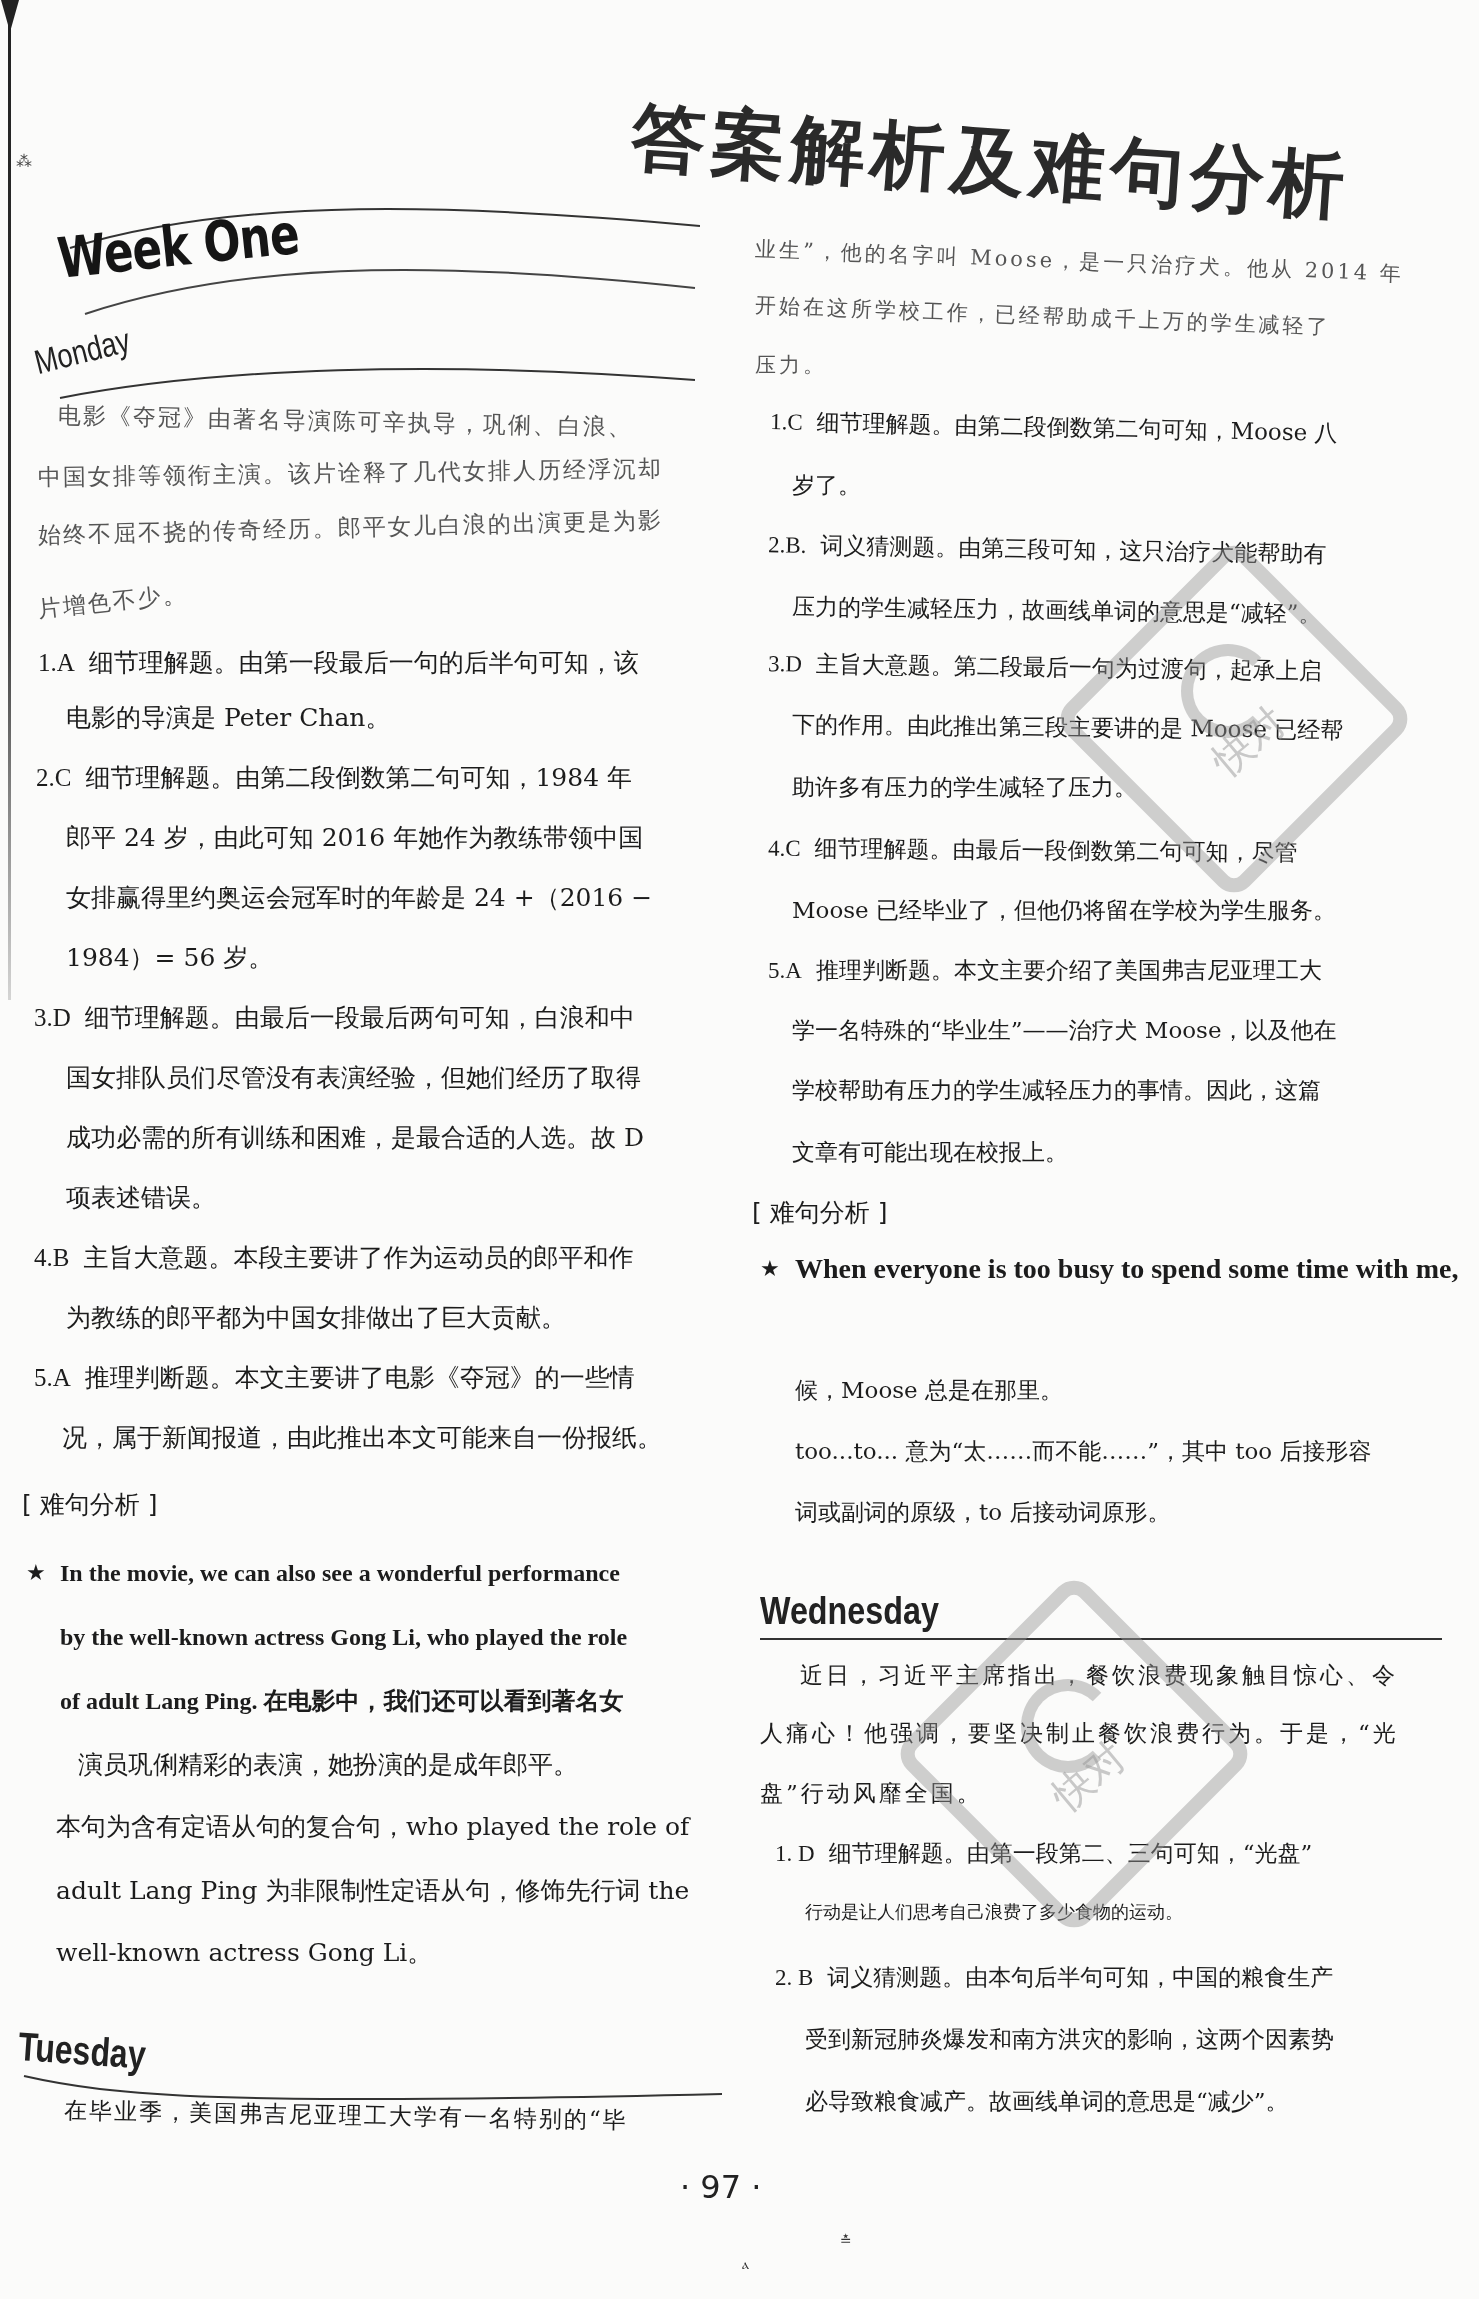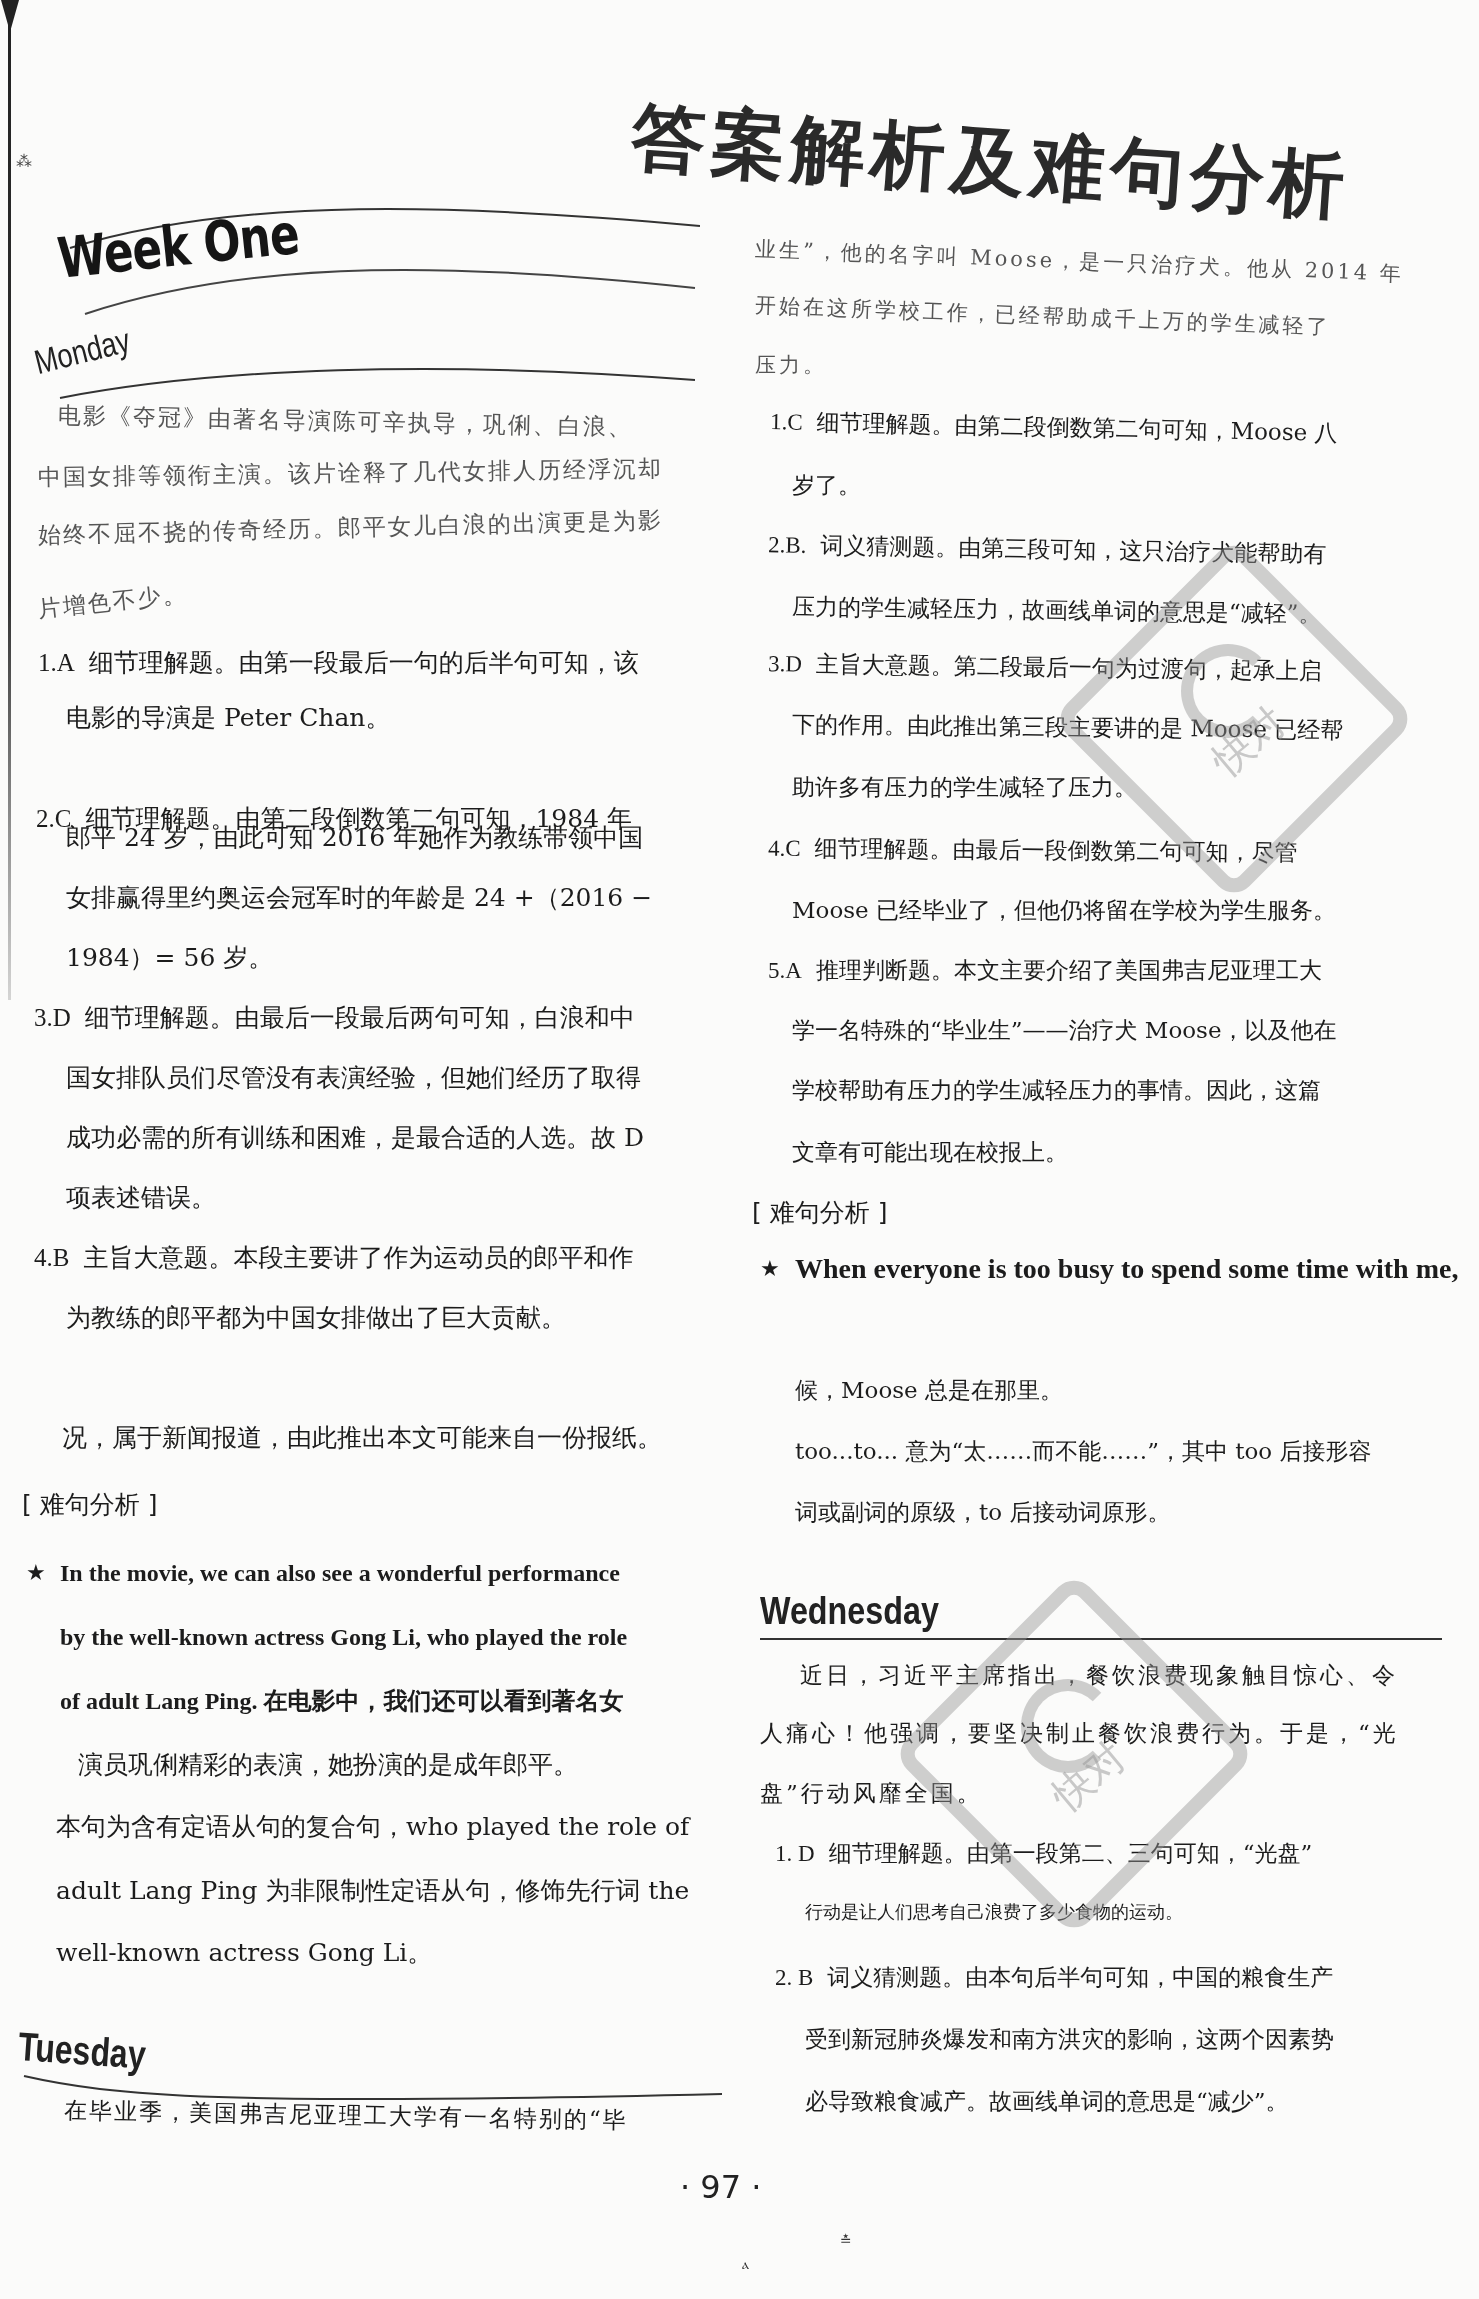--- a/index.html
+++ b/index.html
@@ -194,39 +194,42 @@
   <div class="line faint tilt" style="left:58px; top:400px; font-size:23px; letter-spacing:2px; transform:rotate(1.2deg);">电影《夺冠》由著名导演陈可辛执导，巩俐、白浪、</div>
   <div class="line faint tilt" style="left:38px; top:462px; font-size:23px; letter-spacing:2px; transform:rotate(-0.8deg);">中国女排等领衔主演。该片诠释了几代女排人历经浮沉却</div>
   <div class="line faint tilt" style="left:38px; top:520px; font-size:23px; letter-spacing:2px; transform:rotate(-1.4deg);">始终不屈不挠的传奇经历。郎平女儿白浪的出演更是为影</div>
   <div class="line faint tilt" style="left:38px; top:594px; font-size:23px; letter-spacing:2px; transform:rotate(-6deg);">片增色不少。</div>
 
   <div class="line" style="left:38px; top:648px;">
     <span class="num">1.A</span><span>细节理解题。由第一段最后一句的后半句可知，该</span>
   </div>
   <div class="line" style="left:66px; top:703px;">电影的导演是 Peter Chan。</div>
 
-  <div class="line" style="left:36px; top:804px;">
+  <div class="line" style="left:36px; top:763px;">
     <span class="num">2.C</span><span>细节理解题。由第二段倒数第二句可知，1984 年</span>
   </div>
   <div class="line" style="left:66px; top:823px;">郎平 24 岁，由此可知 2016 年她作为教练带领中国</div>
   <div class="line" style="left:66px; top:883px;">女排赢得里约奥运会冠军时的年龄是 24 +（2016 −</div>
   <div class="line" style="left:66px; top:943px;">1984）= 56 岁。</div>
 
   <div class="line" style="left:34px; top:1003px;">
     <span class="num">3.D</span><span>细节理解题。由最后一段最后两句可知，白浪和中</span>
   </div>
   <div class="line" style="left:66px; top:1063px;">国女排队员们尽管没有表演经验，但她们经历了取得</div>
   <div class="line" style="left:66px; top:1123px;">成功必需的所有训练和困难，是最合适的人选。故 D</div>
   <div class="line" style="left:66px; top:1183px;">项表述错误。</div>
 
   <div class="line" style="left:34px; top:1243px;">
     <span class="num">4.B</span><span>主旨大意题。本段主要讲了作为运动员的郎平和作</span>
   </div>
   <div class="line" style="left:66px; top:1303px;">为教练的郎平都为中国女排做出了巨大贡献。</div>
 
+  <div class="line" style="left:34px; top:1363px;">
+    <span class="num">5.A</span><span>推理判断题。本文主要讲了电影《夺冠》的一些情</span>
+  </div>
   <div class="line" style="left:62px; top:1423px;">况，属于新闻报道，由此推出本文可能来自一份报纸。</div>
 
   <div class="bracket-label" style="left:22px; top:1488px;">[ 难句分析 ]</div>
 
   <div class="star" style="left:26px; top:1560px;">★</div>
   <div class="line en" style="left:60px; top:1558px; font-size:24px;">In the movie, we can also see a wonderful performance</div>
   <div class="line en" style="left:60px; top:1622px; font-size:24px;">by the well-known actress Gong Li, who played the role</div>
   <div class="line en" style="left:60px; top:1686px; font-size:24px;">of adult Lang Ping. 在电影中，我们还可以看到著名女</div>
   <div class="line" style="left:58px; top:1750px;margin-left:20px;">演员巩俐精彩的表演，她扮演的是成年郎平。</div>
 

